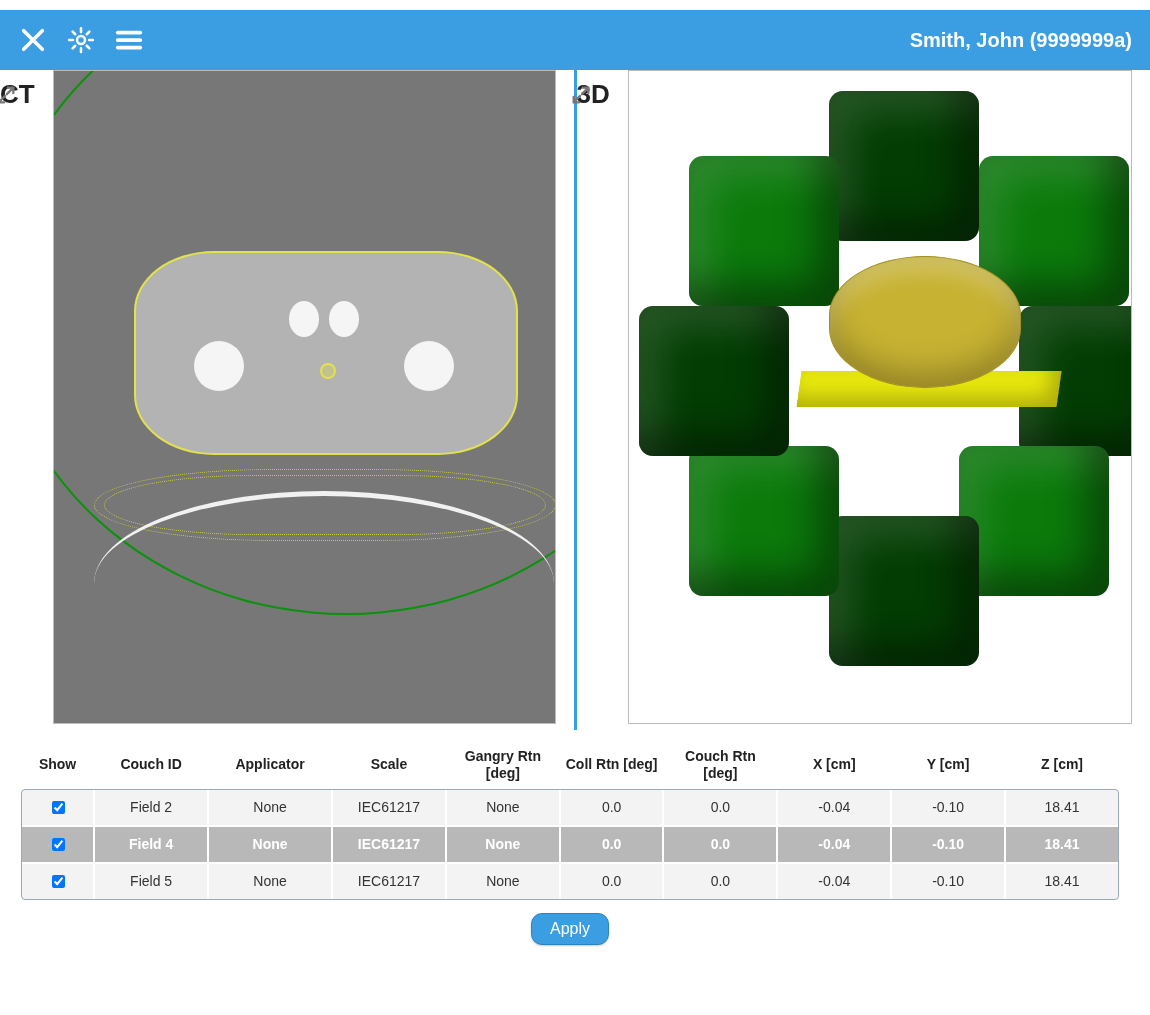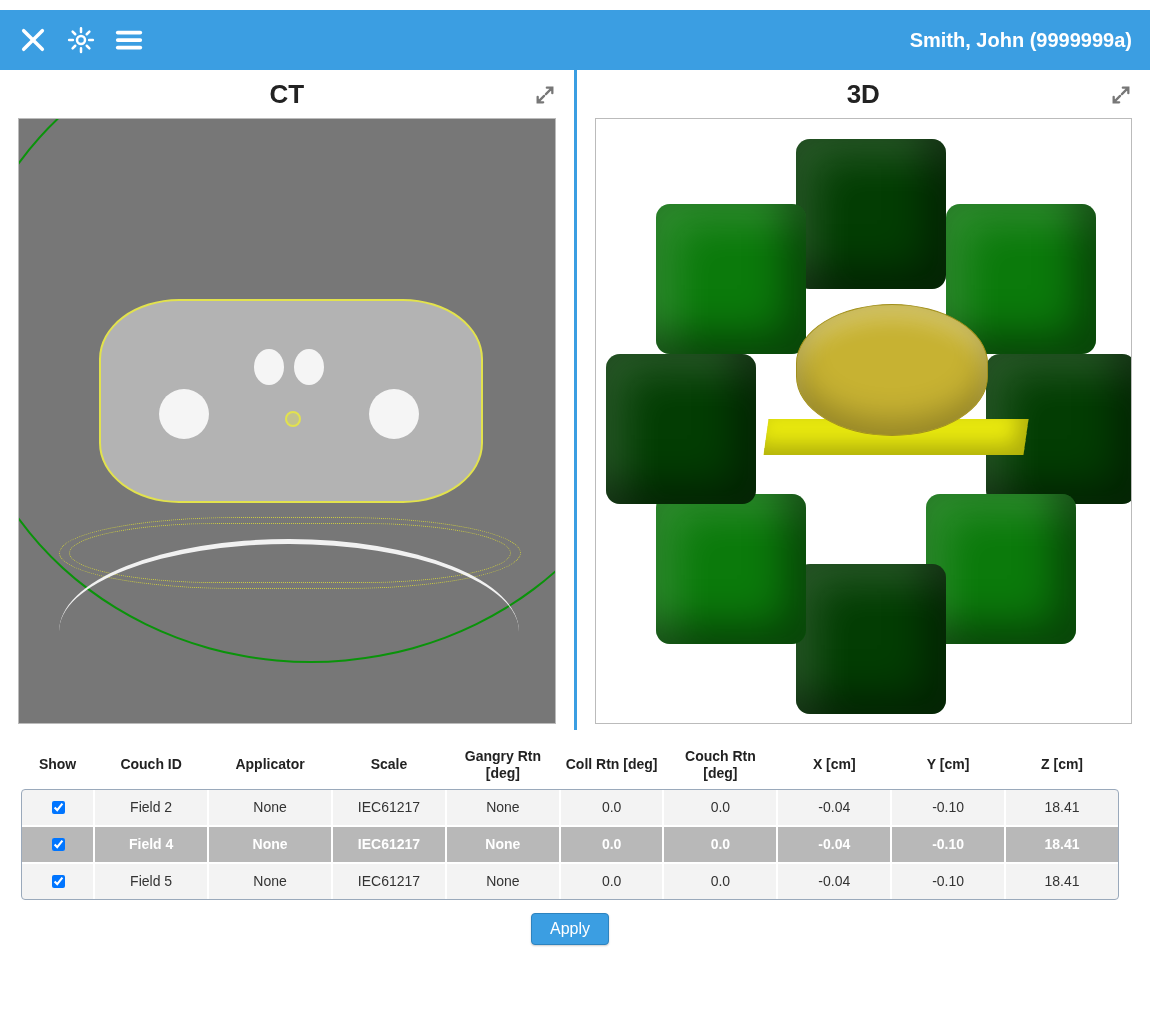--- a/index.html
+++ b/index.html
@@ -5,21 +5,21 @@
   html,body{margin:0;padding:0;background:#fff;font-family:"Segoe UI",Arial,sans-serif;font-size:14px;color:#222}
   .app{width:1150px;height:1015px;margin:10px auto;display:flex;flex-direction:column}
   
   .topbar{height:60px;background:#3b9ee2;color:#fff;display:flex;align-items:center;padding:0 18px}
   .topbar .ticons{display:flex;align-items:center;gap:18px}
   .topbar .spacer{flex:1}
   .tool-icon{width:30px;height:30px;display:flex;align-items:center;justify-content:center;cursor:pointer;color:#fff}
   .patient{font-size:20px;font-weight:600;color:#fff}
   
   .views{display:flex;flex:0 0 660px;height:660px}
-  .view{flex:1;display:flex;flex-direction:column;position:relative}
+  .view{flex:1;display:flex;flex-direction:row;position:relative}
   .view+.view{border-left:3px solid #3b9ee2}
   .view-head{height:48px;display:flex;align-items:center;justify-content:center;position:relative}
   .view-title{font-size:26px;font-weight:700;color:#222}
   .expand-icon{position:absolute;right:18px;top:14px;width:22px;height:22px;color:#777;cursor:pointer}
   .view-body{flex:1;margin:0 18px 6px 18px;background:#777;border:1px solid #bbb;position:relative;overflow:hidden}
   .view-body.white{background:#fff}
   
   .ct-oval{position:absolute;left:-60px;top:-100px;width:700px;height:640px;border:2px solid #0a930a;border-radius:50%}
   .ct-body{position:absolute;left:80px;top:180px;width:380px;height:200px;background:#b3b3b3;border:2px solid #e2e24d;border-radius:80px/60px}
   .ct-table{position:absolute;left:40px;top:398px;width:460px;height:70px;border:1.5px dotted #cbcb41;border-radius:200px/40px}
@@ -36,21 +36,21 @@
   .couch3d{position:absolute;left:170px;top:300px;width:260px;height:36px;background:#e9e90e;transform:skewX(-8deg);box-shadow:inset -10px -10px 20px rgba(0,0,0,.25)}
   
   .tablewrap{padding:10px 30px 0 20px}
   table{width:100%;border-collapse:separate;border-spacing:2px 2px;table-layout:fixed}
   thead th{font-weight:700;font-size:14px;color:#222;padding:6px 4px;text-align:center;vertical-align:middle;line-height:1.2}
   tbody{outline:1px solid #9aa9bb;border-radius:3px}
   tbody td{background:#f3f3f3;text-align:center;padding:8px 4px;font-size:14px;color:#333}
   tbody tr.sel td{background:#b8b8b8;color:#fff;font-weight:700}
   tbody td:first-child input{transform:scale(1)}
   .apply-row{display:flex;justify-content:center;margin-top:12px}
-  .apply-btn{background:#3b9ee2;color:#fff;border:1px solid #2d83bf;border-radius:4px;padding:6px 18px;font-size:16px;cursor:pointer;box-shadow:0 1px 2px rgba(0,0,0,.2)}
+  .apply-btn{background:#3b9ee2;color:#fff;border:1px solid #2d83bf;border-radius:11px;padding:6px 18px;font-size:16px;cursor:pointer;box-shadow:0 1px 2px rgba(0,0,0,.2)}
   col.c-show{width:70px}
   col.c-fid{width:110px}
   col.c-app{width:120px}
   col.c-scale{width:110px}
   col.c-g{width:110px}
   col.c-coll{width:100px}
   col.c-couch{width:110px}
   col.c-x{width:110px}
   col.c-y{width:110px}
   col.c-z{width:110px}

